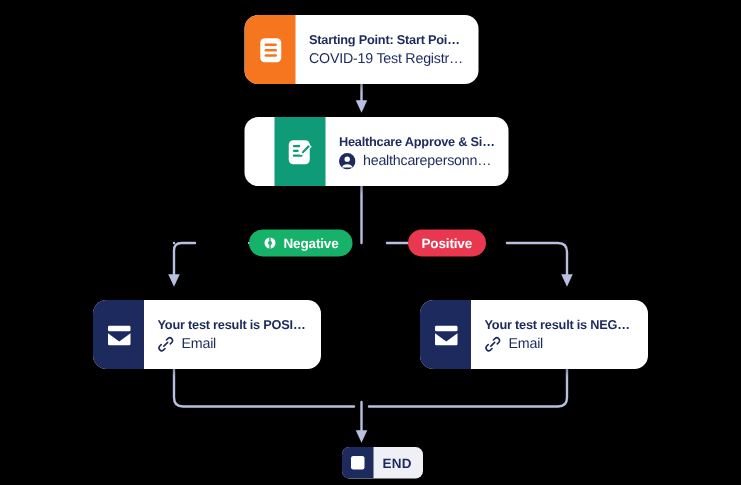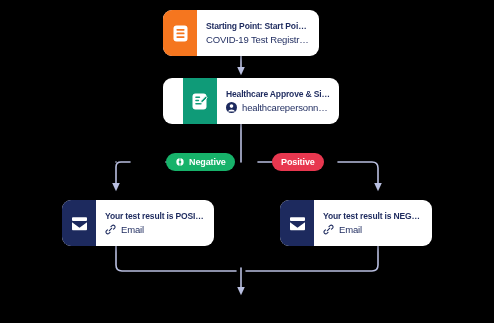--- a/index.html
+++ b/index.html
@@ -264,14 +264,20 @@
             <path d="M4.6 7.4 L7.4 4.6"></path>
             <path d="M6.5 2.9 L7.7 1.7 a2 2 0 0 1 2.8 2.8 L9.3 5.7"></path>
             <path d="M5.5 9.1 L4.3 10.3 a2 2 0 0 1 -2.8 -2.8 L2.7 6.3"></path>
           </g>
         </svg>
         <div class="node-sub">Email</div>
       </div>
     </div>
   </div>
 
+  <div id="node-end">
+    <div class="end-icon">
+      <div class="stop-square"></div>
+    </div>
+    <div class="end-label">END</div>
+  </div>
 
 </div>
 
 </body></html>

